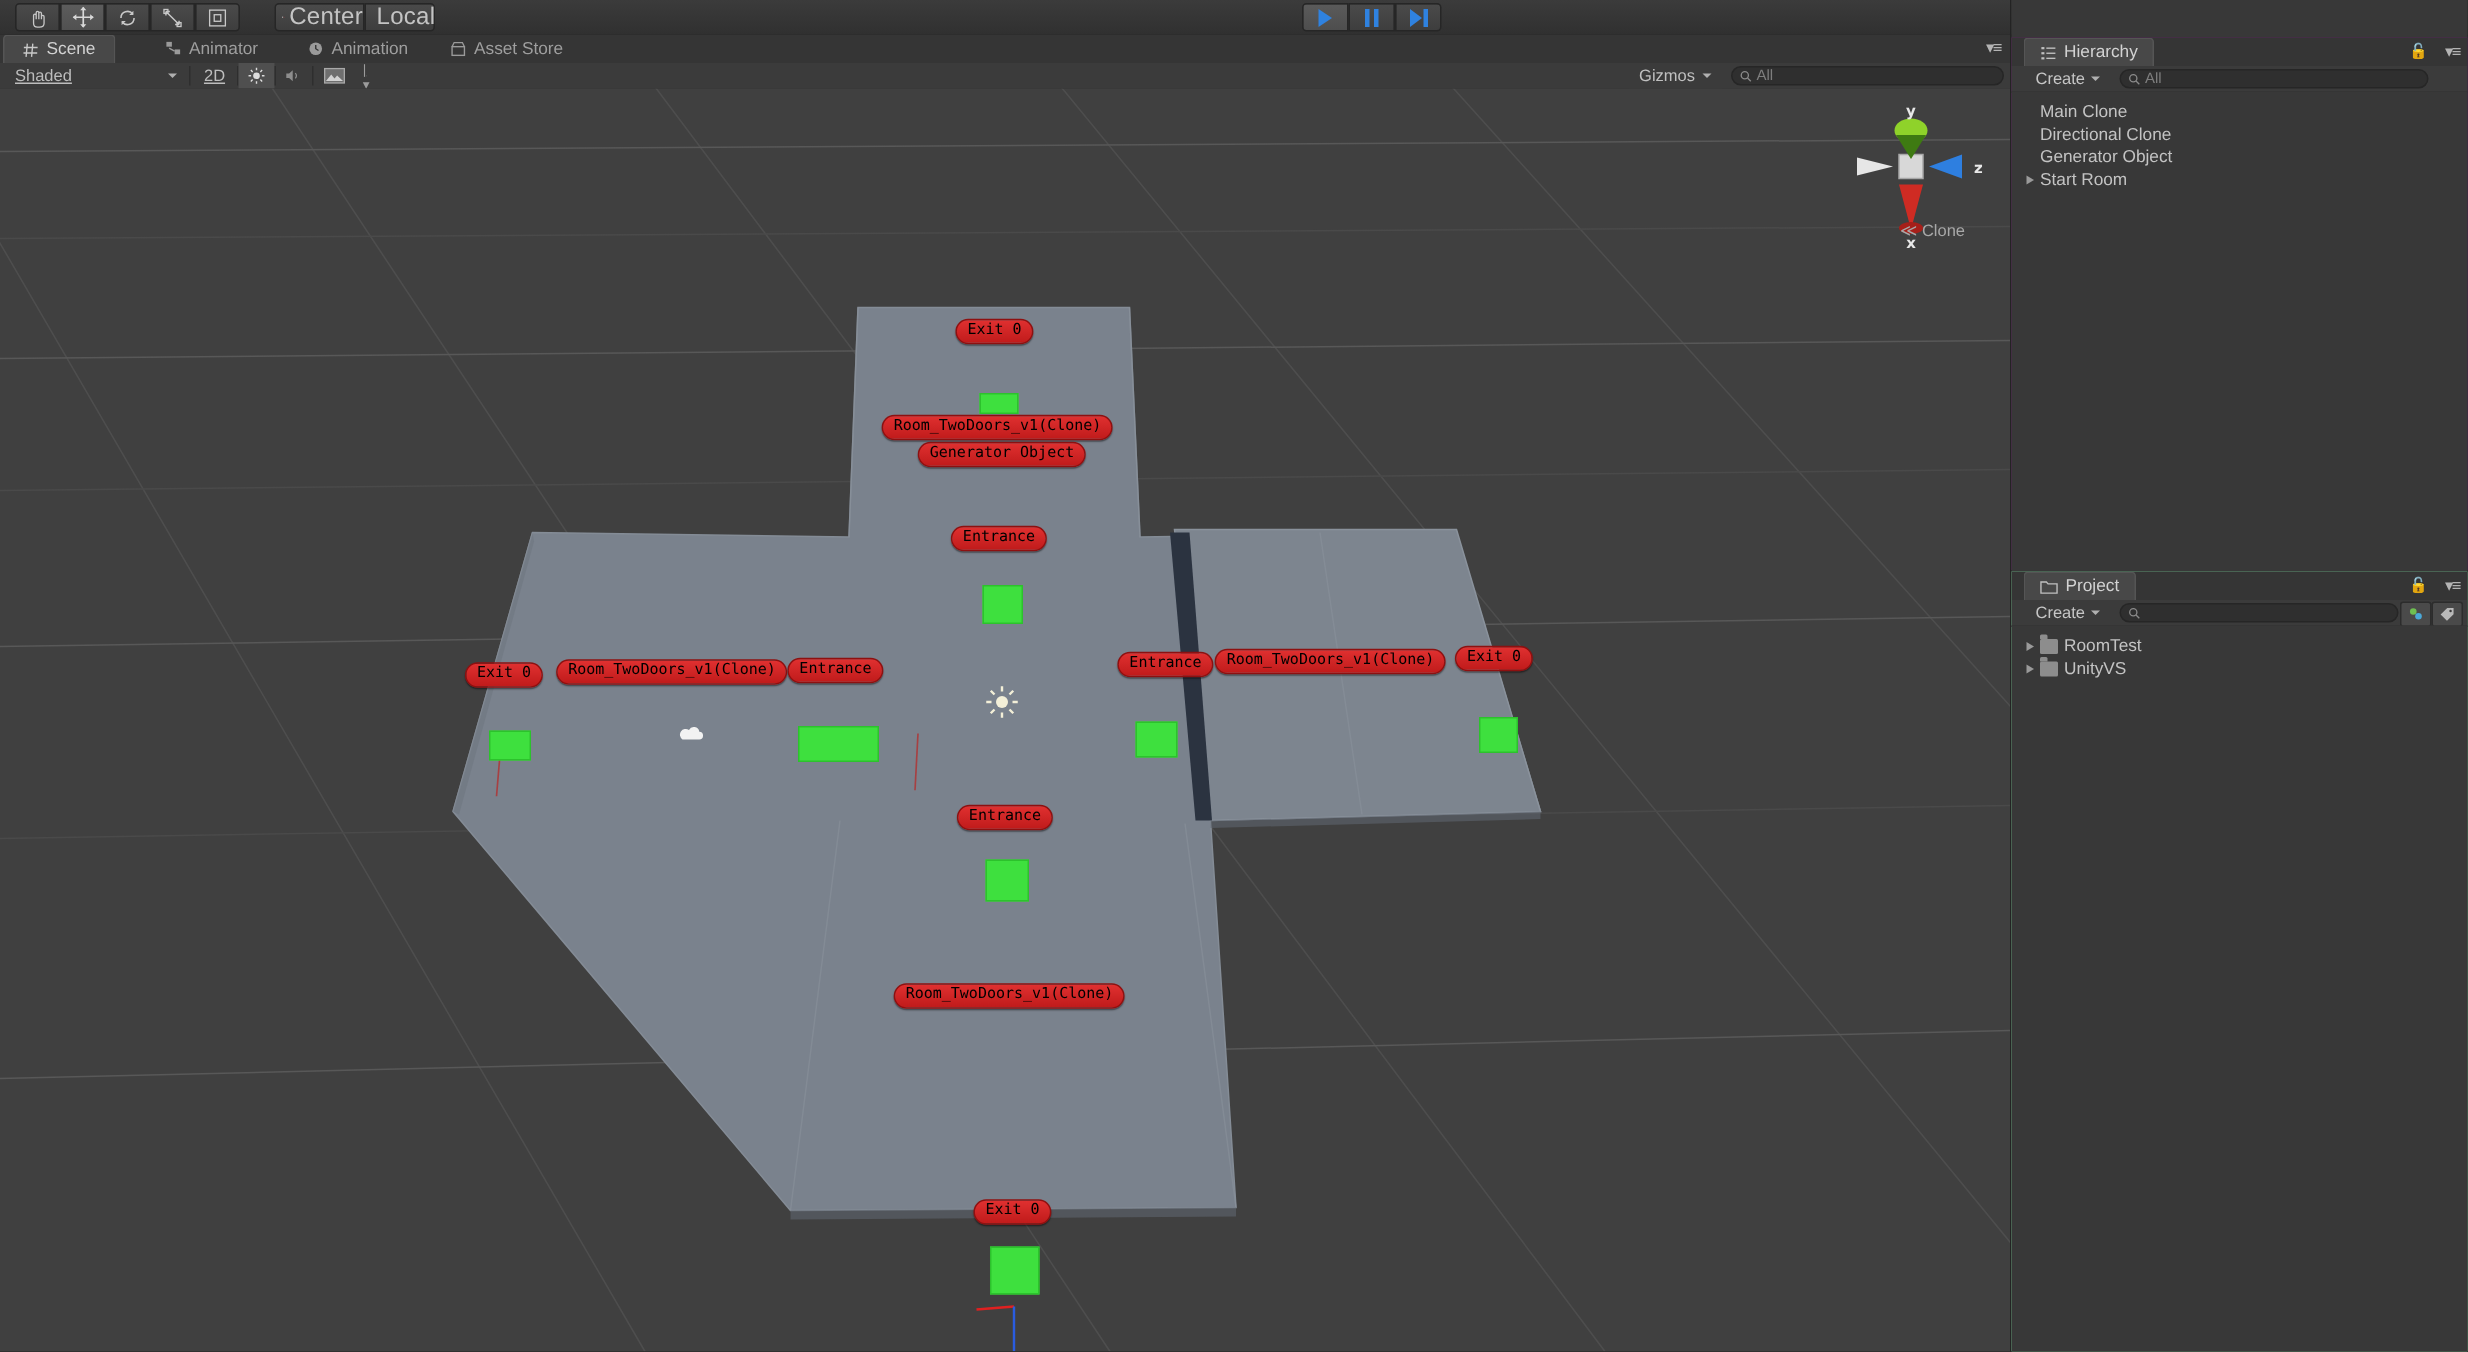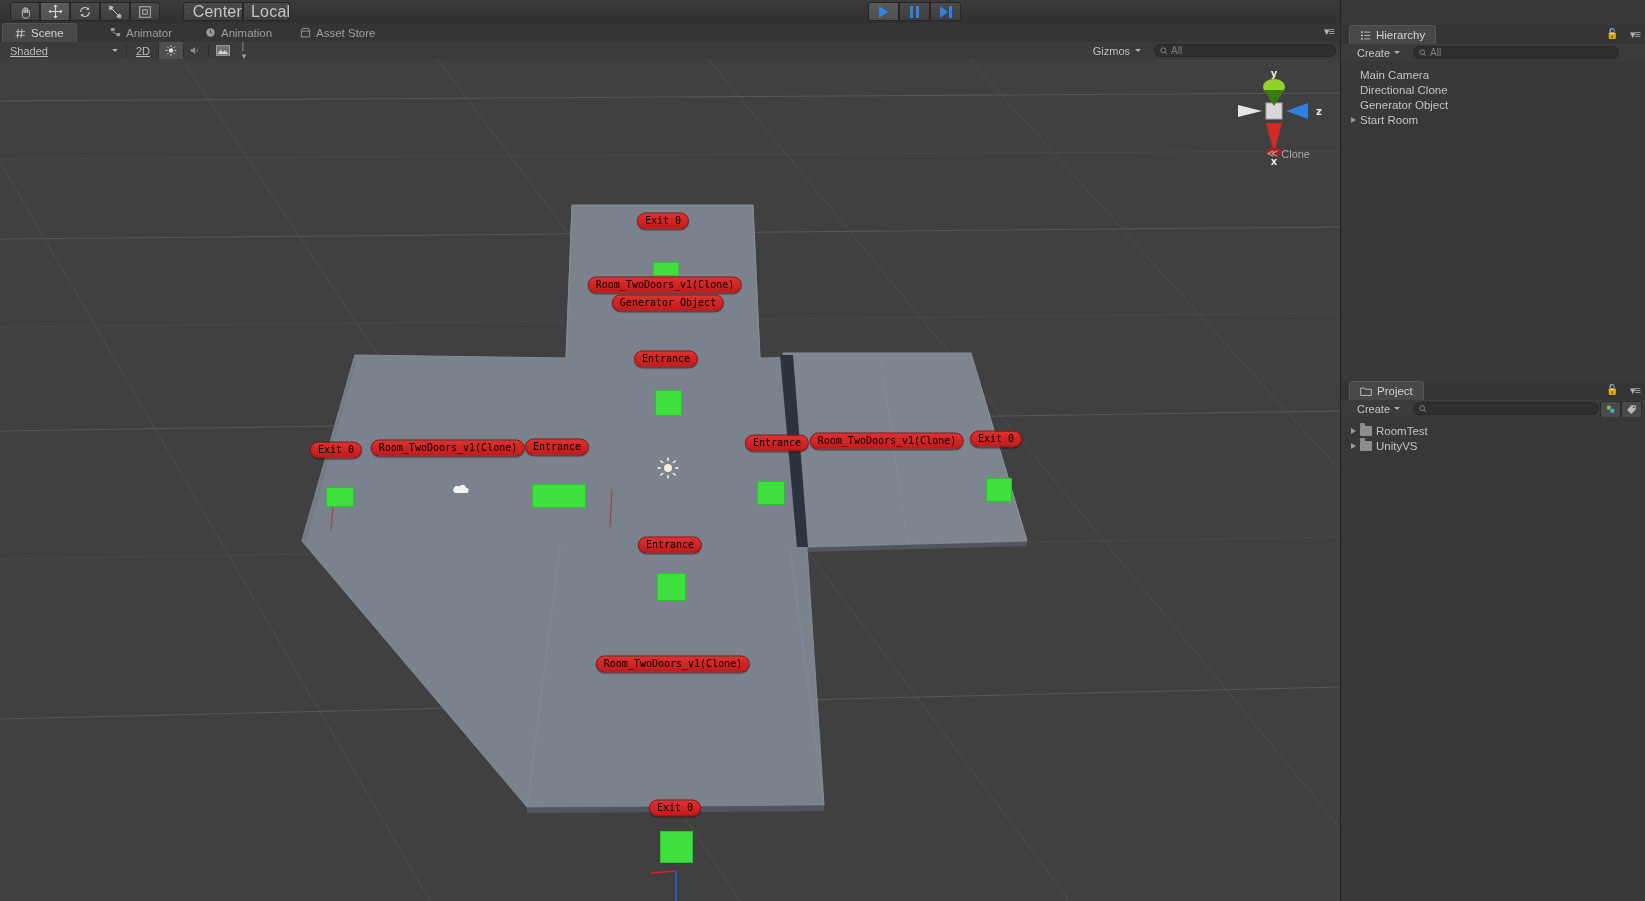--- a/index.html
+++ b/index.html
@@ -403,21 +403,21 @@
           <svg width="8" height="8" viewBox="0 0 10 10">
             <circle cx="4" cy="4" r="3" fill="none" stroke="#8a8a8a" stroke-width="1.1"></circle>
             <path d="M6.3 6.3L9 9" stroke="#8a8a8a" stroke-width="1.1"></path>
           </svg>
           <span>All</span>
         </div>
       </div>
       <div class="hlist">
         <div class="hrow">
           <span class="arrow ghost"></span>
-          <span>Main Camera</span>
+          <span>Main Clone</span>
         </div>
         <div class="hrow">
           <span class="arrow ghost"></span>
           <span>Directional Clone</span>
         </div>
         <div class="hrow">
           <span class="arrow ghost"></span>
           <span>Generator Object</span>
         </div>
         <div class="hrow">

